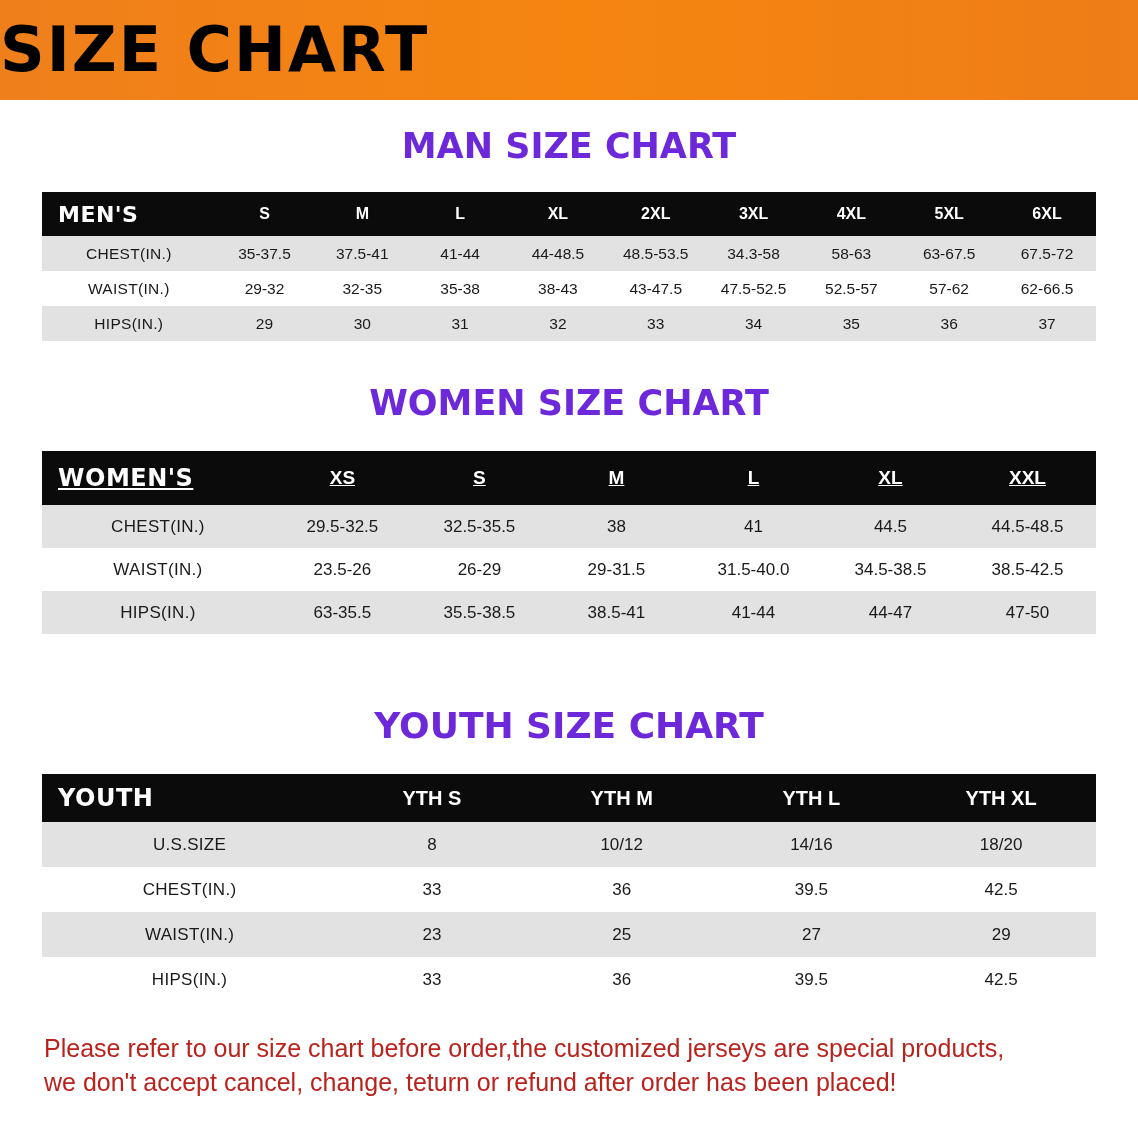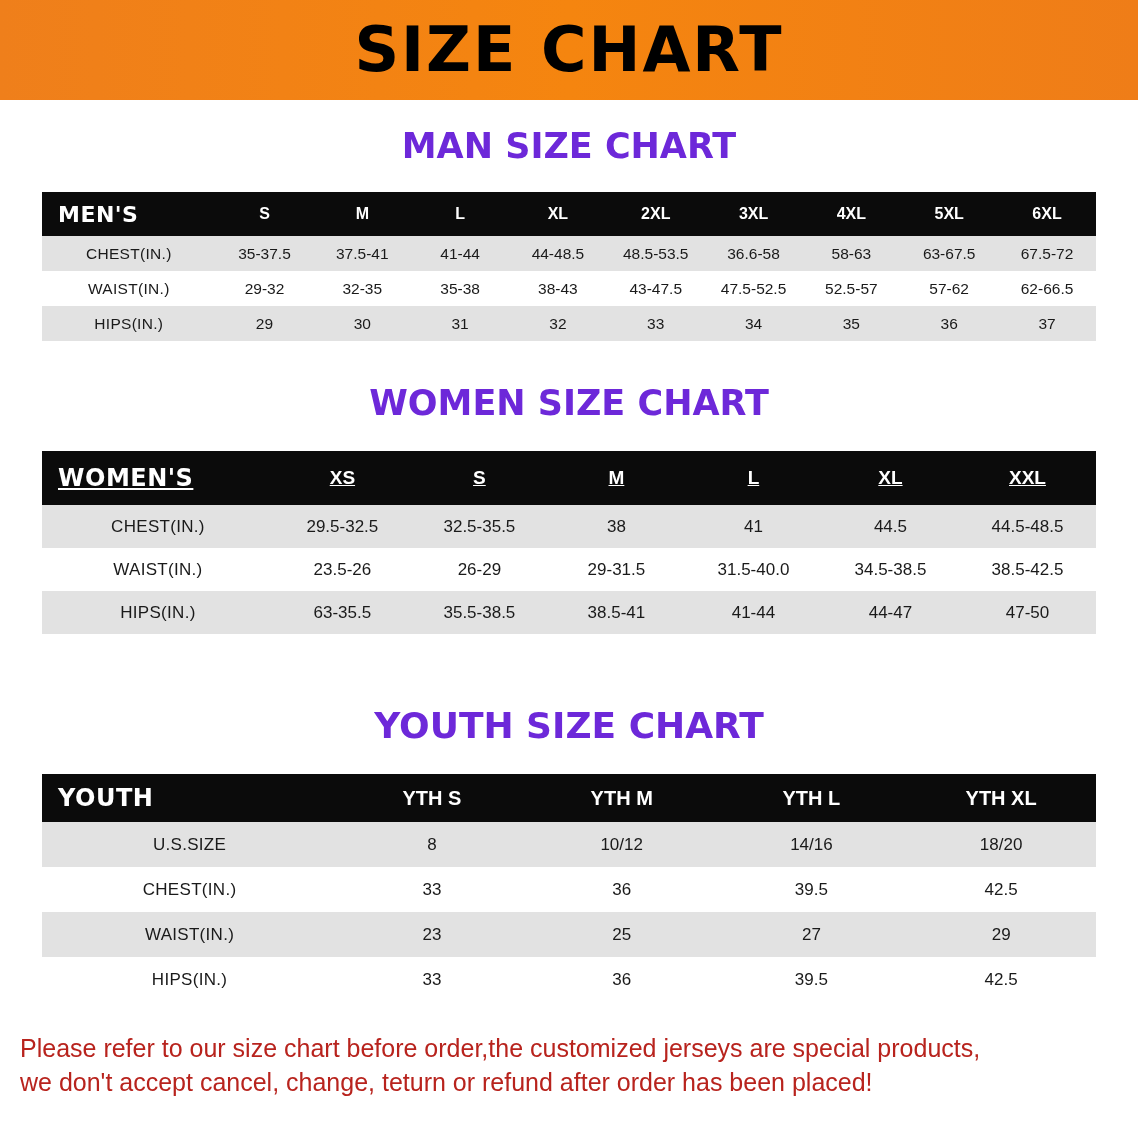--- a/index.html
+++ b/index.html
@@ -21,21 +21,20 @@
     background: #ffffff;
   }
 
   
   .banner {
     height: 100px;
     background: #f07e17;
     background: linear-gradient(90deg, #ef7f1b 0%, #f5850f 50%, #ef7d18 100%);
     display: flex;
     align-items: center;
-    justify-content: center;
   }
   .banner-title {
     font-family: "DejaVu Sans", sans-serif;
     font-weight: bold;
     font-size: 62px;
     letter-spacing: 2px;
     color: #000000;
     line-height: 1;
     margin: 0;
   }
@@ -105,21 +104,21 @@
   #women-table thead th.corner { font-size: 24px; }
   #women-table tbody td { height: 43px; font-size: 17px; }
 
   
   #youth-table thead th { height: 48px; font-size: 20px; }
   #youth-table thead th.corner { font-size: 24px; }
   #youth-table tbody td { height: 45px; font-size: 17px; }
 
   
   .note {
-    margin: 26px 40px 0 20px;
+    margin: 26px 40px 0 44px;
     color: #b8231d;
     font-family: "Liberation Sans", sans-serif;
     font-size: 25px;
     line-height: 1.35;
     text-align: left;
   }
   .note div { white-space: nowrap; }
 </style>
 </head>
 <body>
@@ -160,21 +159,21 @@
         </tr>
       </thead>
       <tbody>
         <tr class="shade">
           <td class="rowlabel">CHEST(IN.)</td>
           <td>35-37.5</td>
           <td>37.5-41</td>
           <td>41-44</td>
           <td>44-48.5</td>
           <td>48.5-53.5</td>
-          <td>36.6-58</td>
+          <td>34.3-58</td>
           <td>58-63</td>
           <td>63-67.5</td>
           <td>67.5-72</td>
         </tr>
         <tr class="plain">
           <td class="rowlabel">WAIST(IN.)</td>
           <td>29-32</td>
           <td>32-35</td>
           <td>35-38</td>
           <td>38-43</td>

